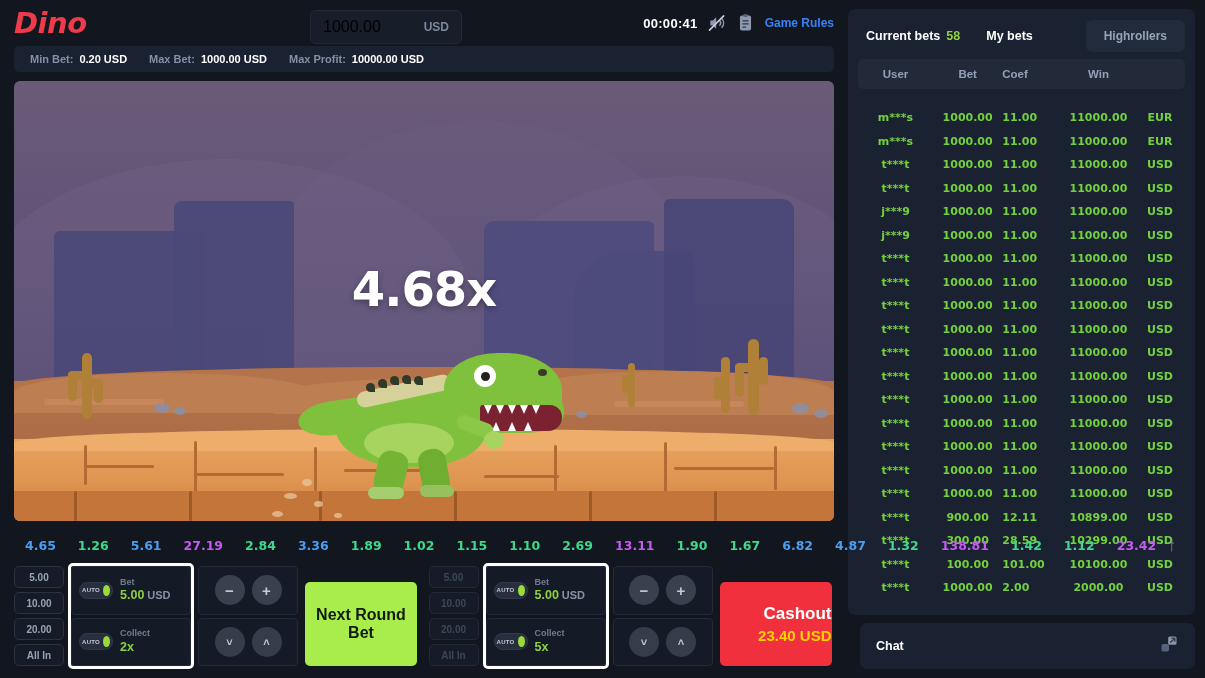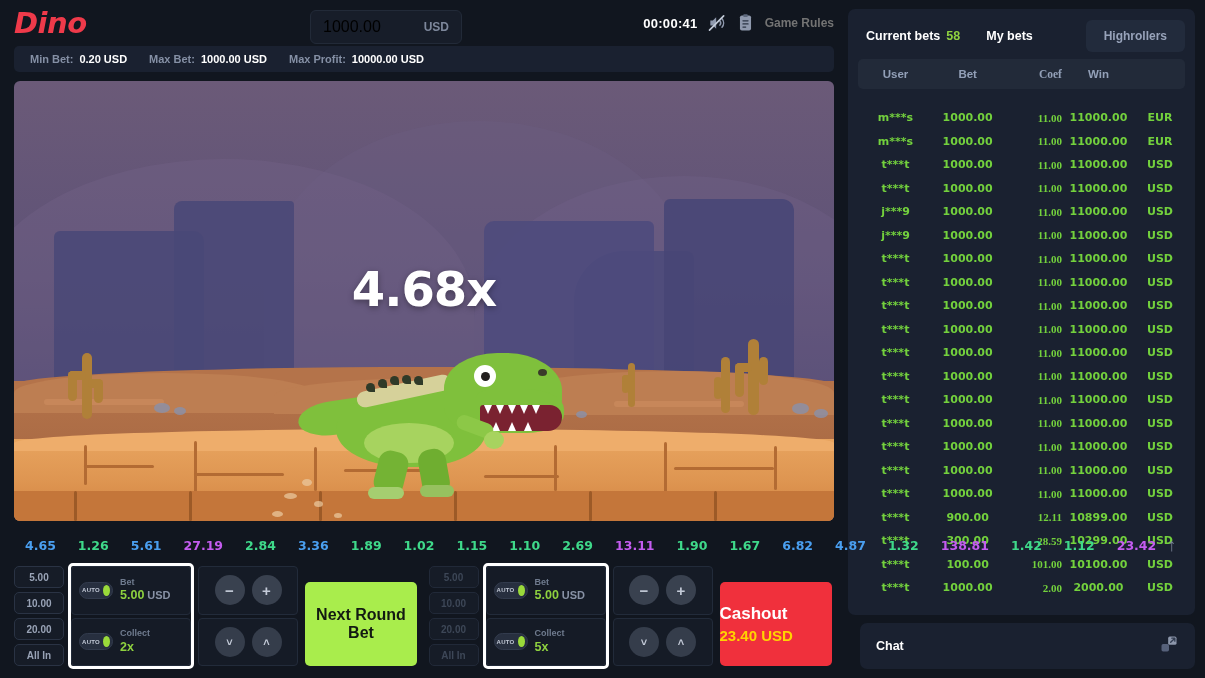--- a/index.html
+++ b/index.html
@@ -33,21 +33,21 @@
     padding: 0 12px;
   }
   .balance-cur { color: #7d879b; font-size: 12px; font-weight: bold; }
 
   .hdr-right {
     position: absolute; right: 14px; top: 0; height: 46px;
     display: flex; align-items: center; gap: 9px;
   }
   .timer { color: #fff; font-size: 13px; font-weight: bold; letter-spacing: .3px; }
   .ico { width: 20px; height: 20px; display:block; }
-  .game-rules { color: #737373; font-size: 12px; font-weight: bold; }
+  .game-rules { color: #3b82f6; font-size: 12px; font-weight: bold; }
 
   
   .limits {
     margin: 0 14px; height: 26px; background: #1a2130;
     border-radius: 5px; display: flex; align-items: center;
     padding: 0 16px; gap: 6px; font-size: 11px;
   }
   .lim-lbl { color: #8590a5; font-weight: bold; }
   .lim-val { color: #ffffff; font-weight: bold; margin-right: 16px; }
 
@@ -192,21 +192,21 @@
   }
   .round-btn {
     width:30px; height:30px; border-radius:50%; background:#39414f;
     color:#c4cbd8; font-size:15px; display:flex; align-items:center;
     justify-content:center; cursor:pointer; font-weight:bold;
   }
   .round-btn.sm { font-size:11px; background:#353d4b; }
 
   .action-btn {
     width:112px; border-radius:5px; display:flex; flex-direction:column;
-    align-items:flex-start; justify-content:center; cursor:pointer; text-align:center;margin-top:16px;
+    align-items:flex-end; justify-content:center; cursor:pointer; text-align:center;margin-top:16px;
   }
   .next-round {
     background:#a9ed4c; color:#131a12; font-size:16px; font-weight:bold;
   }
   .cashout {
     background:#f0303c; color:#fff;
   }
   .cashout .c-top { font-size:17px; font-weight:bold; }
   .cashout .c-amt { font-size:15px; font-weight:bold; color:#ffd400; margin-top:3px; }
   .cashout .c-amt .cu { color:#ffd400; }
@@ -230,21 +230,21 @@
     align-items:center; margin-top:6px; font-size:11.5px; color:#93a0b8; font-weight:bold;
   }
   .tbody { flex:1; overflow:hidden; margin-top:17px; }
   .trow {
     display:flex; align-items:center; height:23.5px;
     font-size:11px; font-weight:bold; color:#73d13d;
     font-family:"DejaVu Sans", sans-serif;
   }
   .c-user { width:78px; text-align:center; }
   .c-bet  { width:72px; text-align:center; }
-  .c-coef { width:62px; text-align:right;font-family:Liberation Serif, serif; }
+  .c-coef { width:62px; text-align:left; }
   .c-win  { width:76px; text-align:center; }
   .c-cur  { width:52px; text-align:center; }
 
   .chat-card {
     height:46px; background:#1a2130; border-radius:7px;
     display:flex; align-items:center; padding:0 16px;margin-left:12px;
   }
   .chat-lbl { color:#fff; font-size:12.5px; font-weight:bold; }
   .chat-icon { margin-left:auto; }
 </style>

